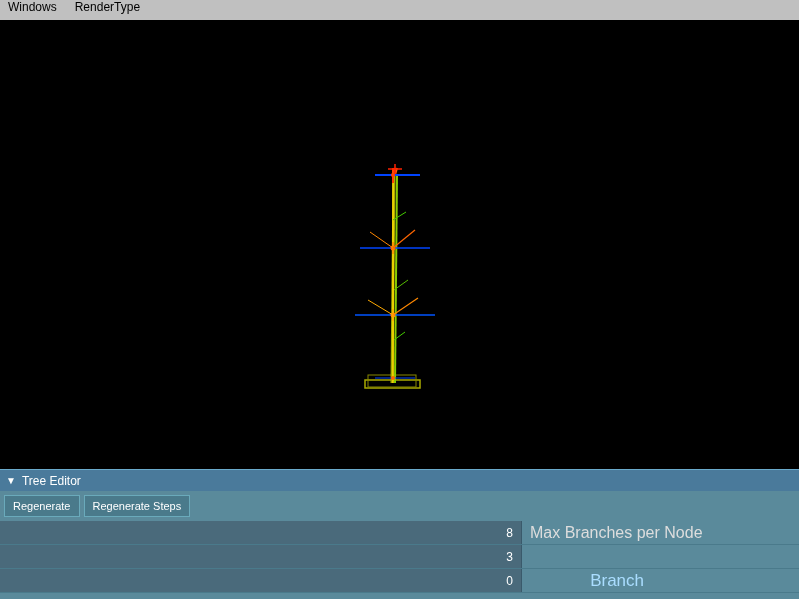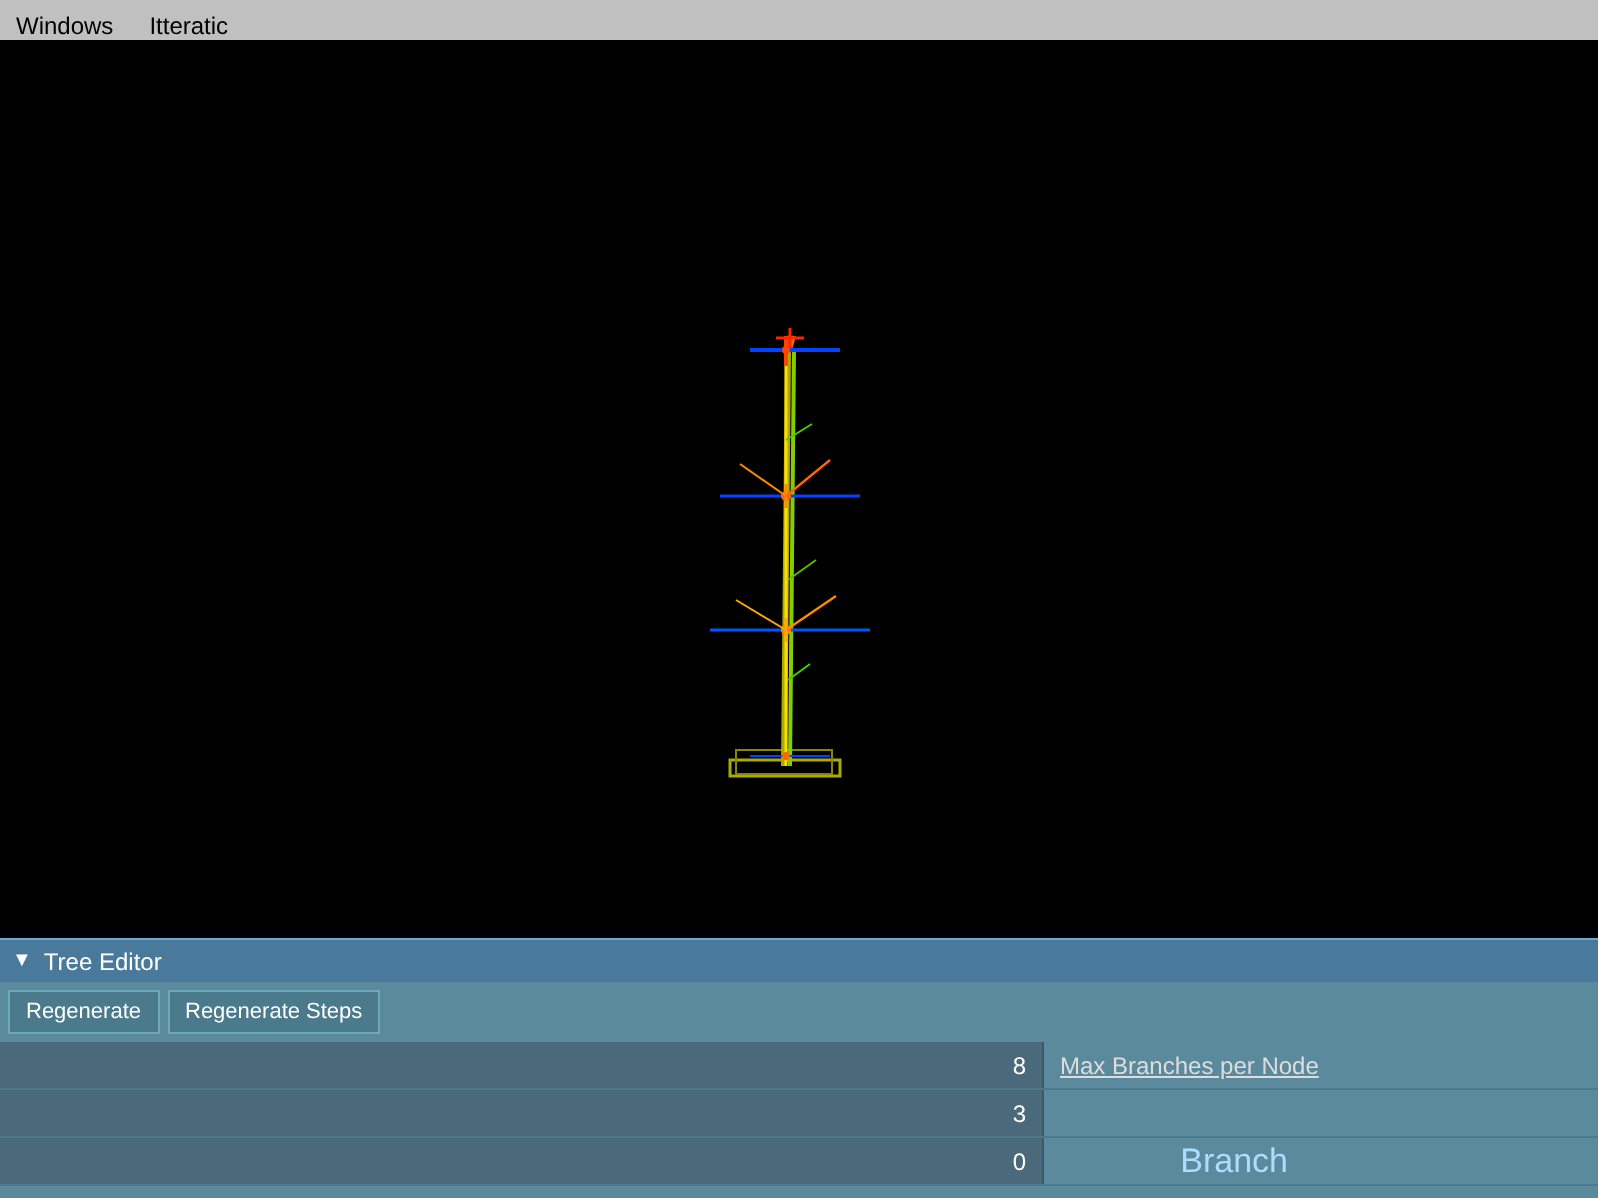--- a/index.html
+++ b/index.html
@@ -13,21 +13,21 @@
       overflow: hidden;
       color: #ccc;
     }
 
     
     #menu-bar {
       width: 100%;
       height: 20px;
       background: #c0c0c0;
       display: flex;
-      align-items: flex-end;
+      align-items: flex-start;
       padding: 0 4px;
       gap: 10px;
       position: relative;
       z-index: 10;
     }
 
     .menu-item {
       color: #000;
       font-size: 12px;
       cursor: pointer;
@@ -119,39 +119,38 @@
       border-right: 1px solid #3a5a6b;
     }
 
     .param-label {
       flex: 1;
       background: #5a8a9b;
       color: #ddd;
       display: flex;
       align-items: center;
       padding-left: 8px;
-      font-size: 12px;
-      text-decoration: underline;
+      font-size: 16px;
     }
 
     
     #branch-label {
       position: absolute;
       bottom: 8px;
       right: 155px;
       color: #aaddff;
       font-size: 17px;
     }
   </style>
 </head>
 <body>
 
 <div id="menu-bar">
   <span class="menu-item">Windows</span>
-  <span class="menu-item">Itteratic</span>
+  <span class="menu-item">RenderType</span>
 </div>
 
 <div id="viewport">
   <svg id="tree-canvas" viewBox="0 0 799 449" xmlns="http://www.w3.org/2000/svg">
 
     <rect x="365" y="360" width="55" height="8" fill="none" stroke="#aaaa00" stroke-width="1.5"></rect>
     <rect x="368" y="355" width="48" height="12" fill="none" stroke="#888800" stroke-width="1"></rect>
 
     <line x1="392" y1="363" x2="394" y2="155" stroke="#aaaa00" stroke-width="3"></line>
     <line x1="395" y1="363" x2="397" y2="155" stroke="#88cc00" stroke-width="2"></line>

